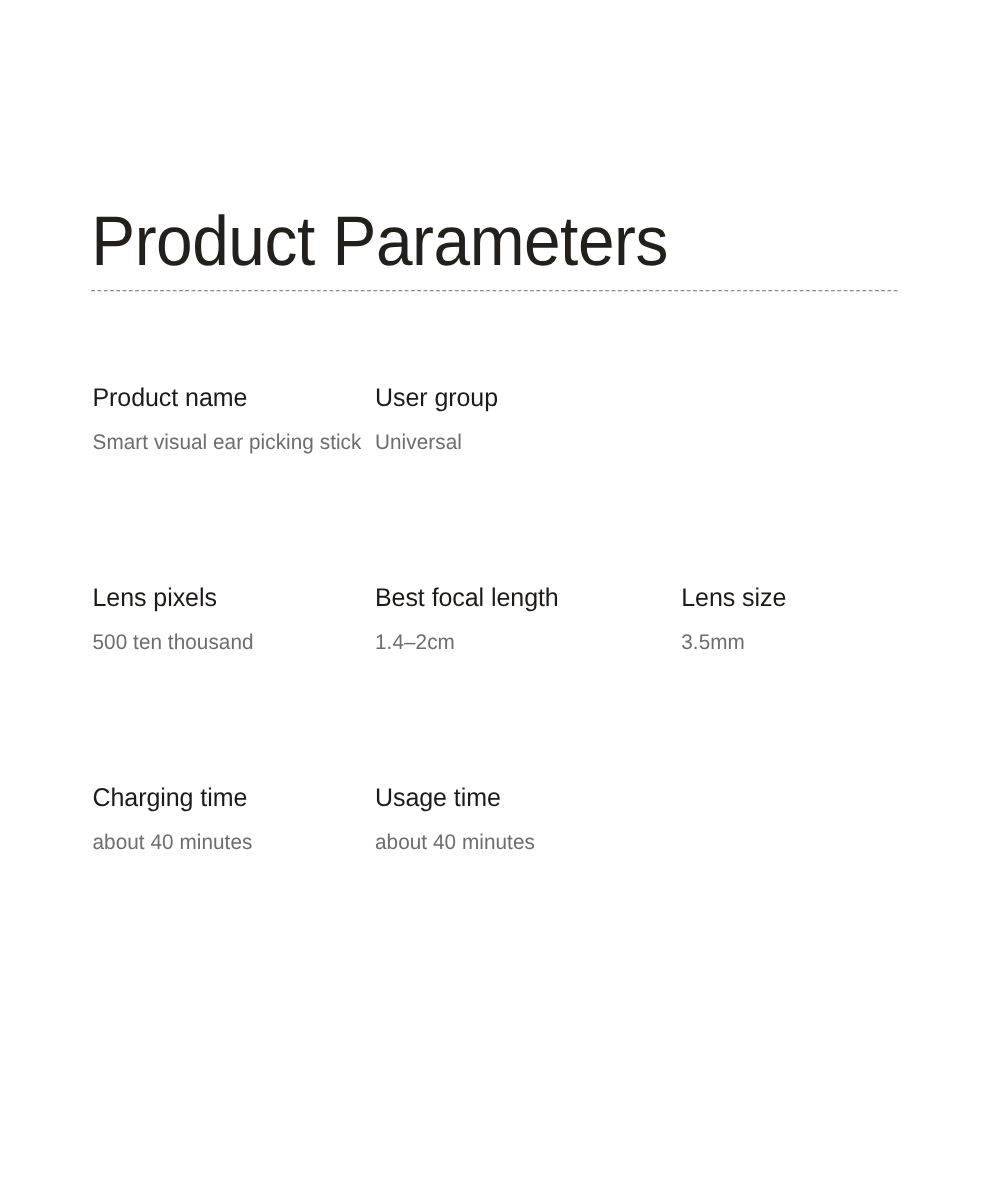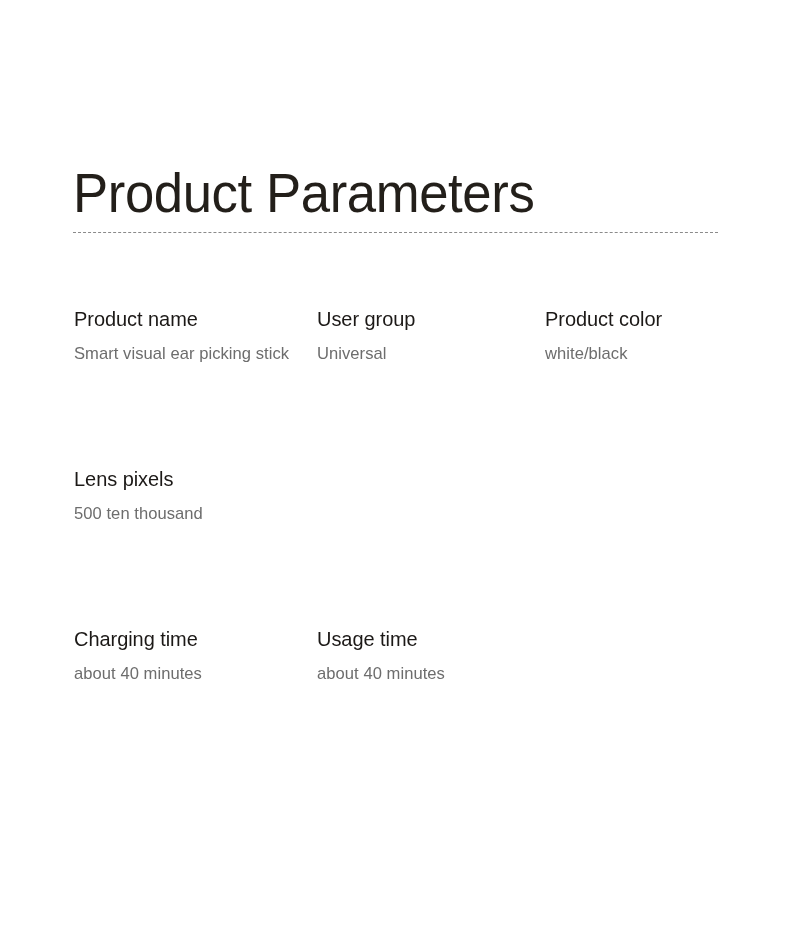--- a/index.html
+++ b/index.html
@@ -60,21 +60,21 @@
     position: relative;
     height: 160px;
   }
 
   .spec-cell {
     position: absolute;
     top: 0;
   }
 
   .spec-cell.col-1 { left: 74px;  width: 235px; }
-  .spec-cell.col-2 { left: 317px; width: 222px; }
+  .spec-cell.col-2 { left: 300px; width: 222px; }
   .spec-cell.col-3 { left: 545px; width: 235px; }
 
   .spec-label {
     font-size: 20.5px;
     line-height: 26px;
     font-weight: 400;
     color: #1c1917;
     letter-spacing: -0.05px;
     white-space: nowrap;
     transform: scaleX(0.975);
@@ -105,30 +105,34 @@
 
     <div class="spec-row">
       <div class="spec-cell col-1">
         <div class="spec-label">Product name</div>
         <div class="spec-value">Smart visual ear picking stick</div>
       </div>
       <div class="spec-cell col-2">
         <div class="spec-label">User group</div>
         <div class="spec-value">Universal</div>
       </div>
-      <div class="spec-cell col-3">
-        <div class="spec-label">Product color</div>
-        <div class="spec-value">white/black</div>
-      </div>
     </div>
 
     <div class="spec-row">
       <div class="spec-cell col-1">
         <div class="spec-label">Lens pixels</div>
         <div class="spec-value">500 ten thousand</div>
+      </div>
+      <div class="spec-cell col-2">
+        <div class="spec-label">Best focal length</div>
+        <div class="spec-value">1.4–2cm</div>
+      </div>
+      <div class="spec-cell col-3">
+        <div class="spec-label">Lens size</div>
+        <div class="spec-value">3.5mm</div>
       </div>
     </div>
 
     <div class="spec-row">
       <div class="spec-cell col-1">
         <div class="spec-label">Charging time</div>
         <div class="spec-value">about 40 minutes</div>
       </div>
       <div class="spec-cell col-2">
         <div class="spec-label">Usage time</div>

